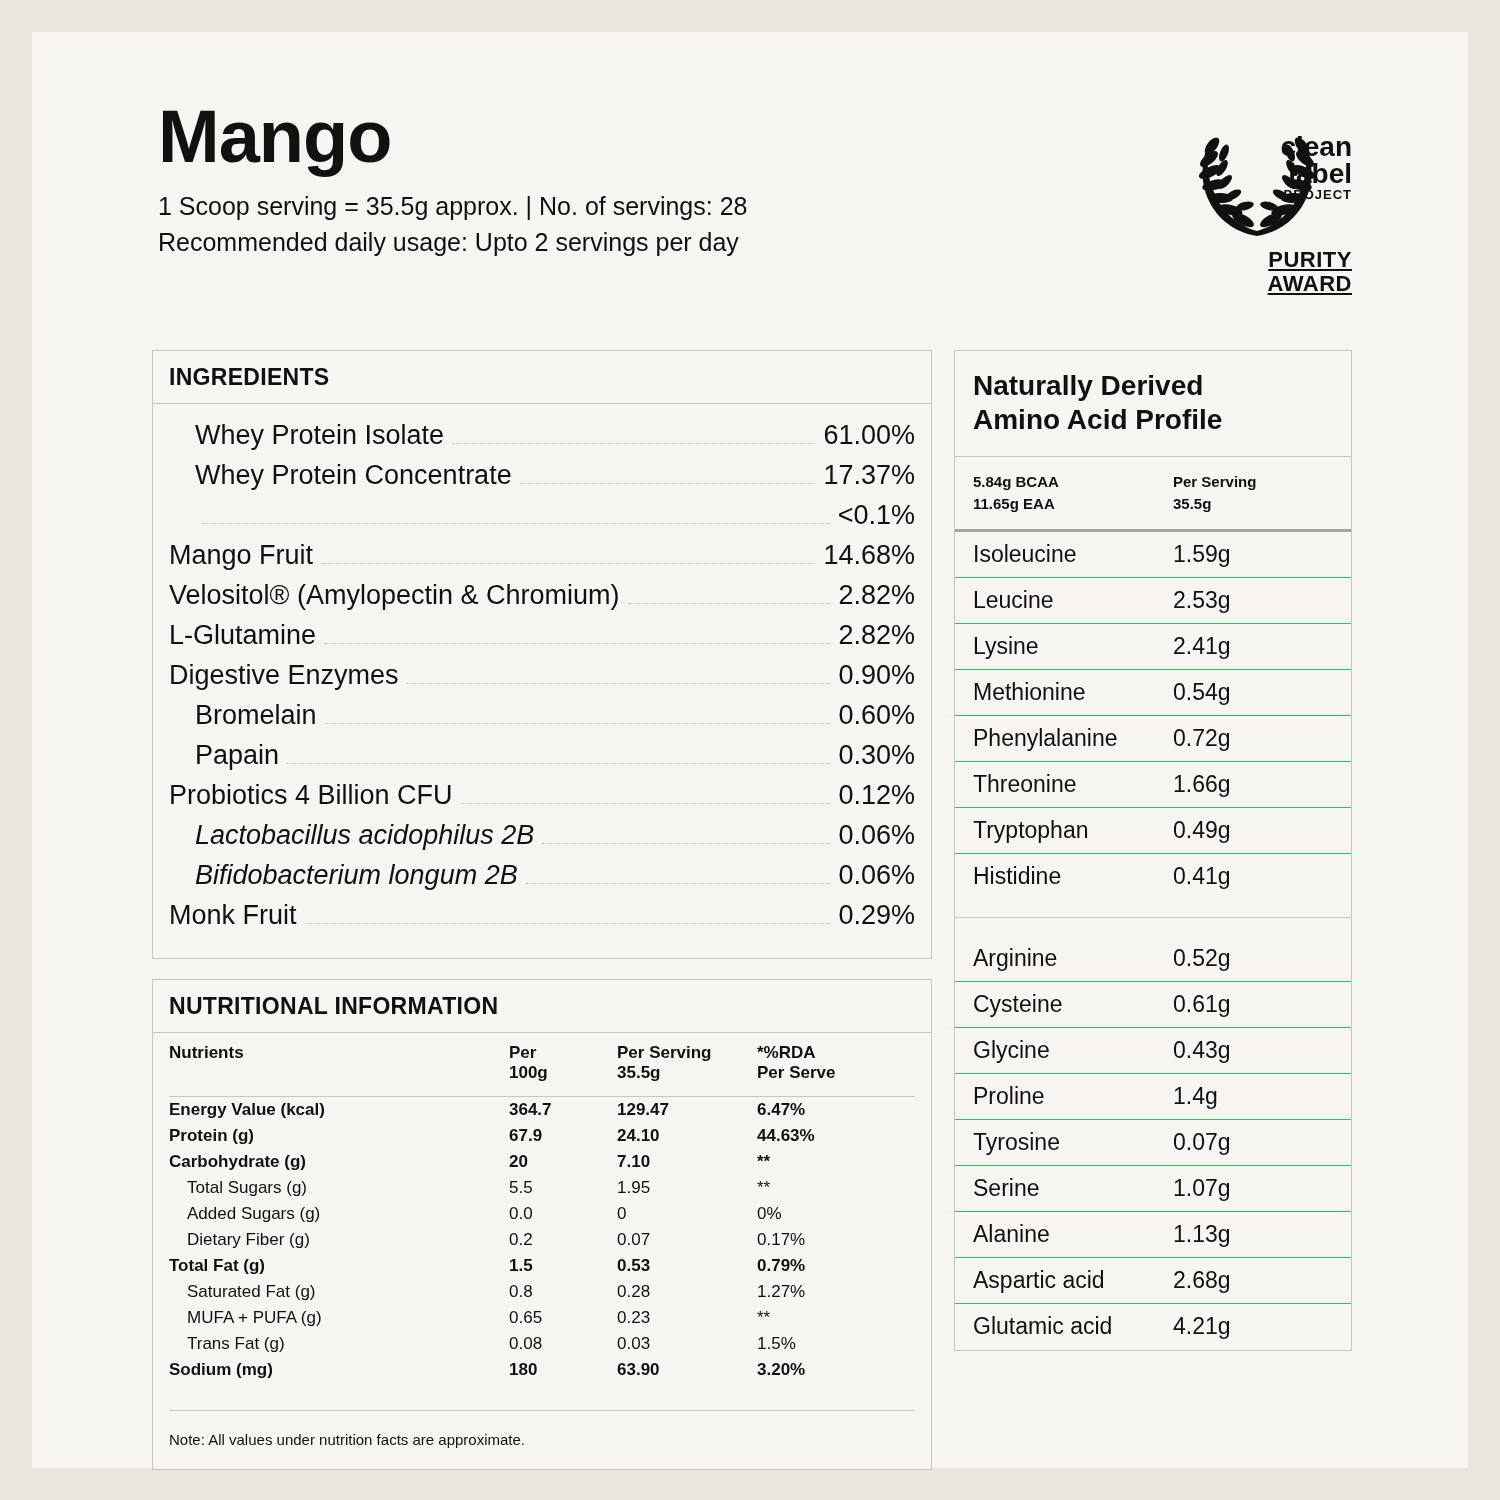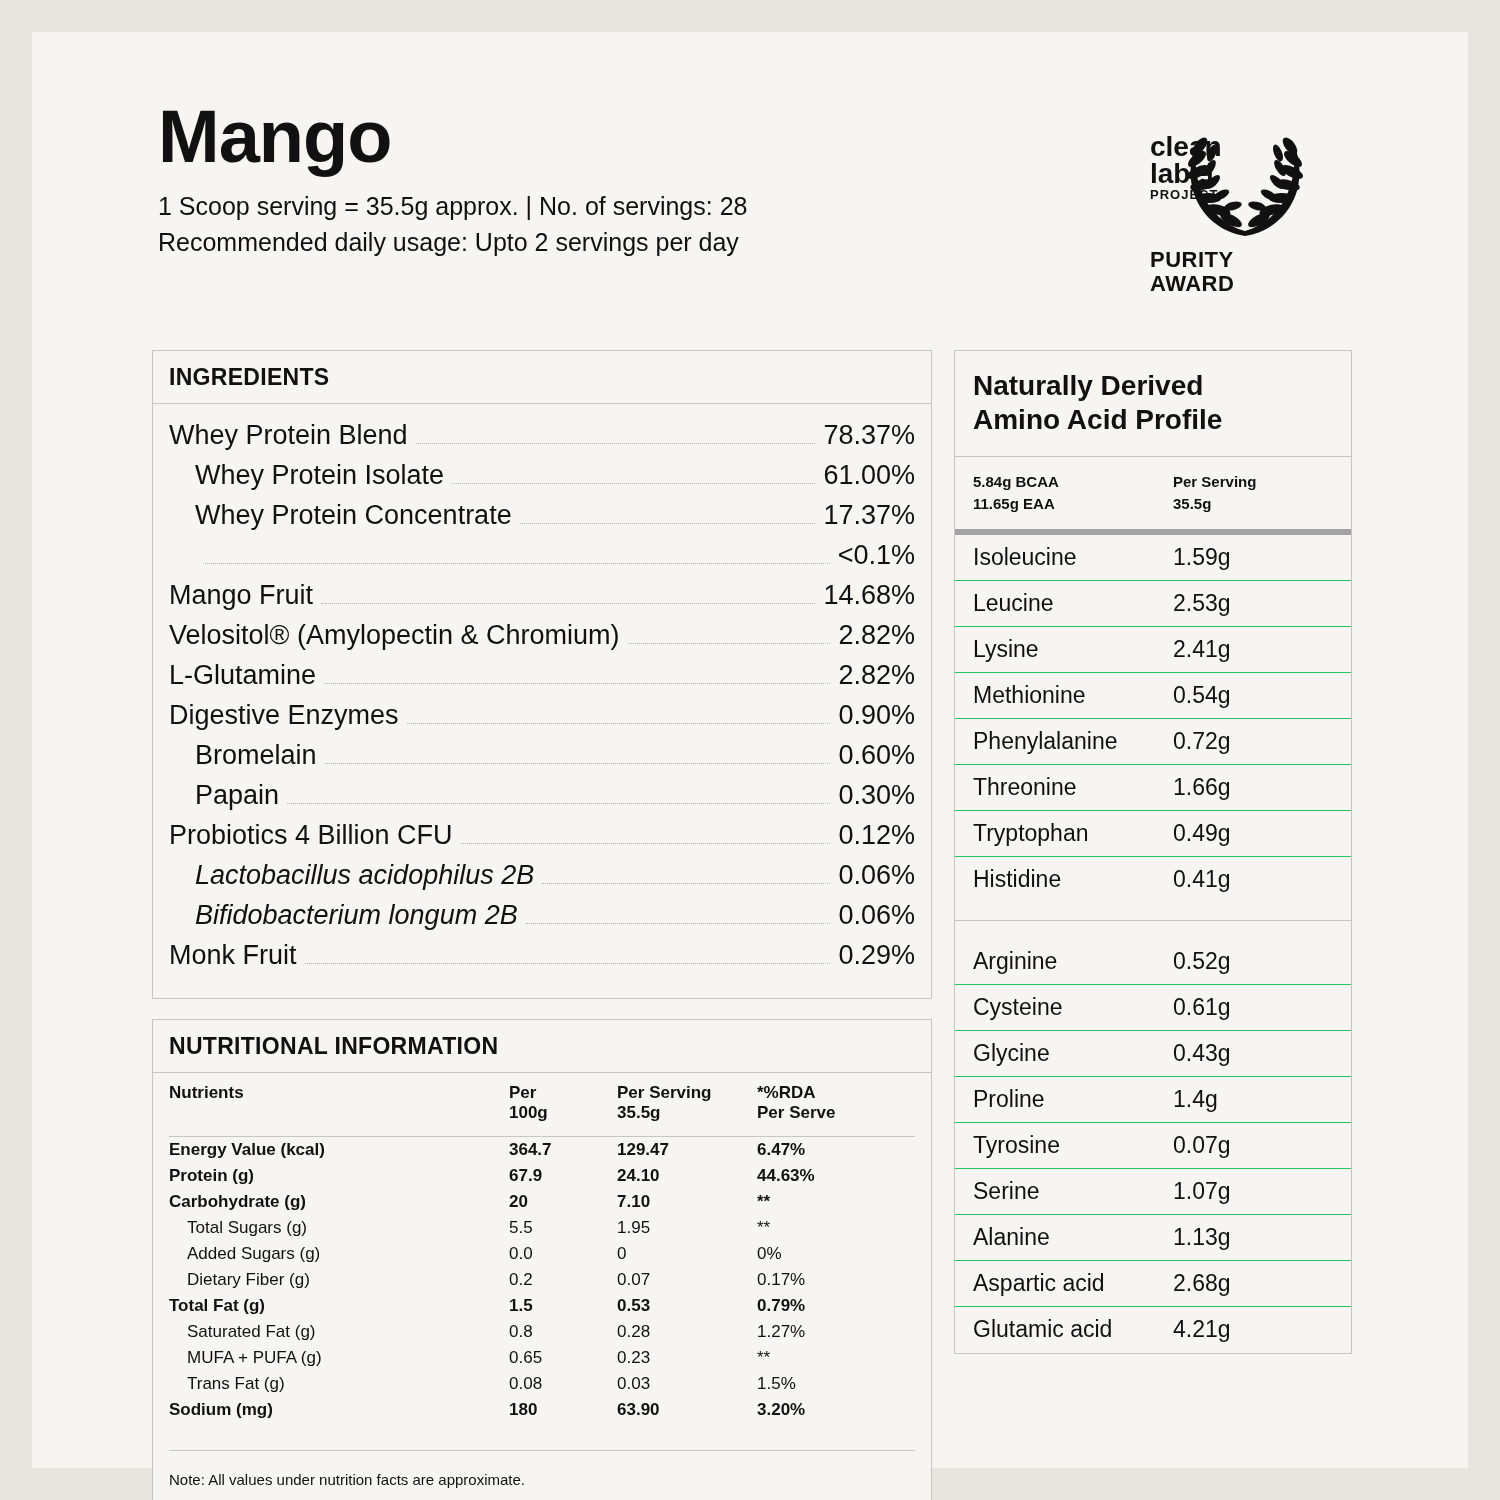--- a/index.html
+++ b/index.html
@@ -38,23 +38,24 @@
   }
   .servingline {
     font-size: 25px;
     margin: 16px 0 0 6px;
     line-height: 1.35;
   }
 
   
   .badge {
     position: absolute;
-    right: 12px; top: 12px;
+    right: 0; top: 12px;
     width: 190px;
-    text-align: left;
+    text-align: right;
+    text-decoration: underline;
   }
   .badge .wreath { position: relative; width: 190px; height: 130px; }
   .badge .wreath svg { position: absolute; left: 0; top: 0; }
   .badge .cl1 { font-size: 28px; font-weight: bold; line-height: 0.95; }
   .badge .cl2 { font-size: 28px; font-weight: bold; line-height: 0.95; }
   .badge .cl3 { font-size: 13px; font-weight: bold; letter-spacing: 1px; }
   .badge .award {
     font-size: 22px; font-weight: bold; line-height: 1.1;
     letter-spacing: 0.5px;
     margin-top: 6px;
@@ -125,21 +126,21 @@
 
   
   .amino-title {
     font-size: 28px; font-weight: bold; line-height: 1.2;
     padding: 18px 18px 20px 18px;
     border-bottom: 1px solid #c9c6c0;
   }
   .amino-sub {
     display: flex;
     padding: 14px 18px 14px 18px;
-    border-bottom: 6px solid #a3a3a3;
+    border-bottom: 3px solid #a3a3a3;
     font-size: 15px; font-weight: bold; line-height: 1.45;
   }
   .amino-sub .a { width: 200px; }
   .amino-row {
     display: flex;
     align-items: center;
     padding: 0 18px;
     height: 46px;
     border-bottom: 1px solid #22c55e;
     font-size: 23px;
@@ -213,25 +214,20 @@
       </div>
     </div>
 
     <div class="cols">
 
       <div class="left">
 
         <div class="panel">
           <div class="panel-title">INGREDIENTS</div>
           <div class="ing-body" id="ing-body">
-              <div class="ing-row">
-                <span class="nm">Whey Protein Blend</span>
-                <span class="dots"></span>
-                <span class="val">78.37%</span>
-              </div>
               <div class="ing-row lvl1">
                 <span class="nm">Whey Protein Isolate</span>
                 <span class="dots"></span>
                 <span class="val">61.00%</span>
               </div>
               <div class="ing-row lvl1">
                 <span class="nm">Whey Protein Concentrate</span>
                 <span class="dots"></span>
                 <span class="val">17.37%</span>
               </div>

